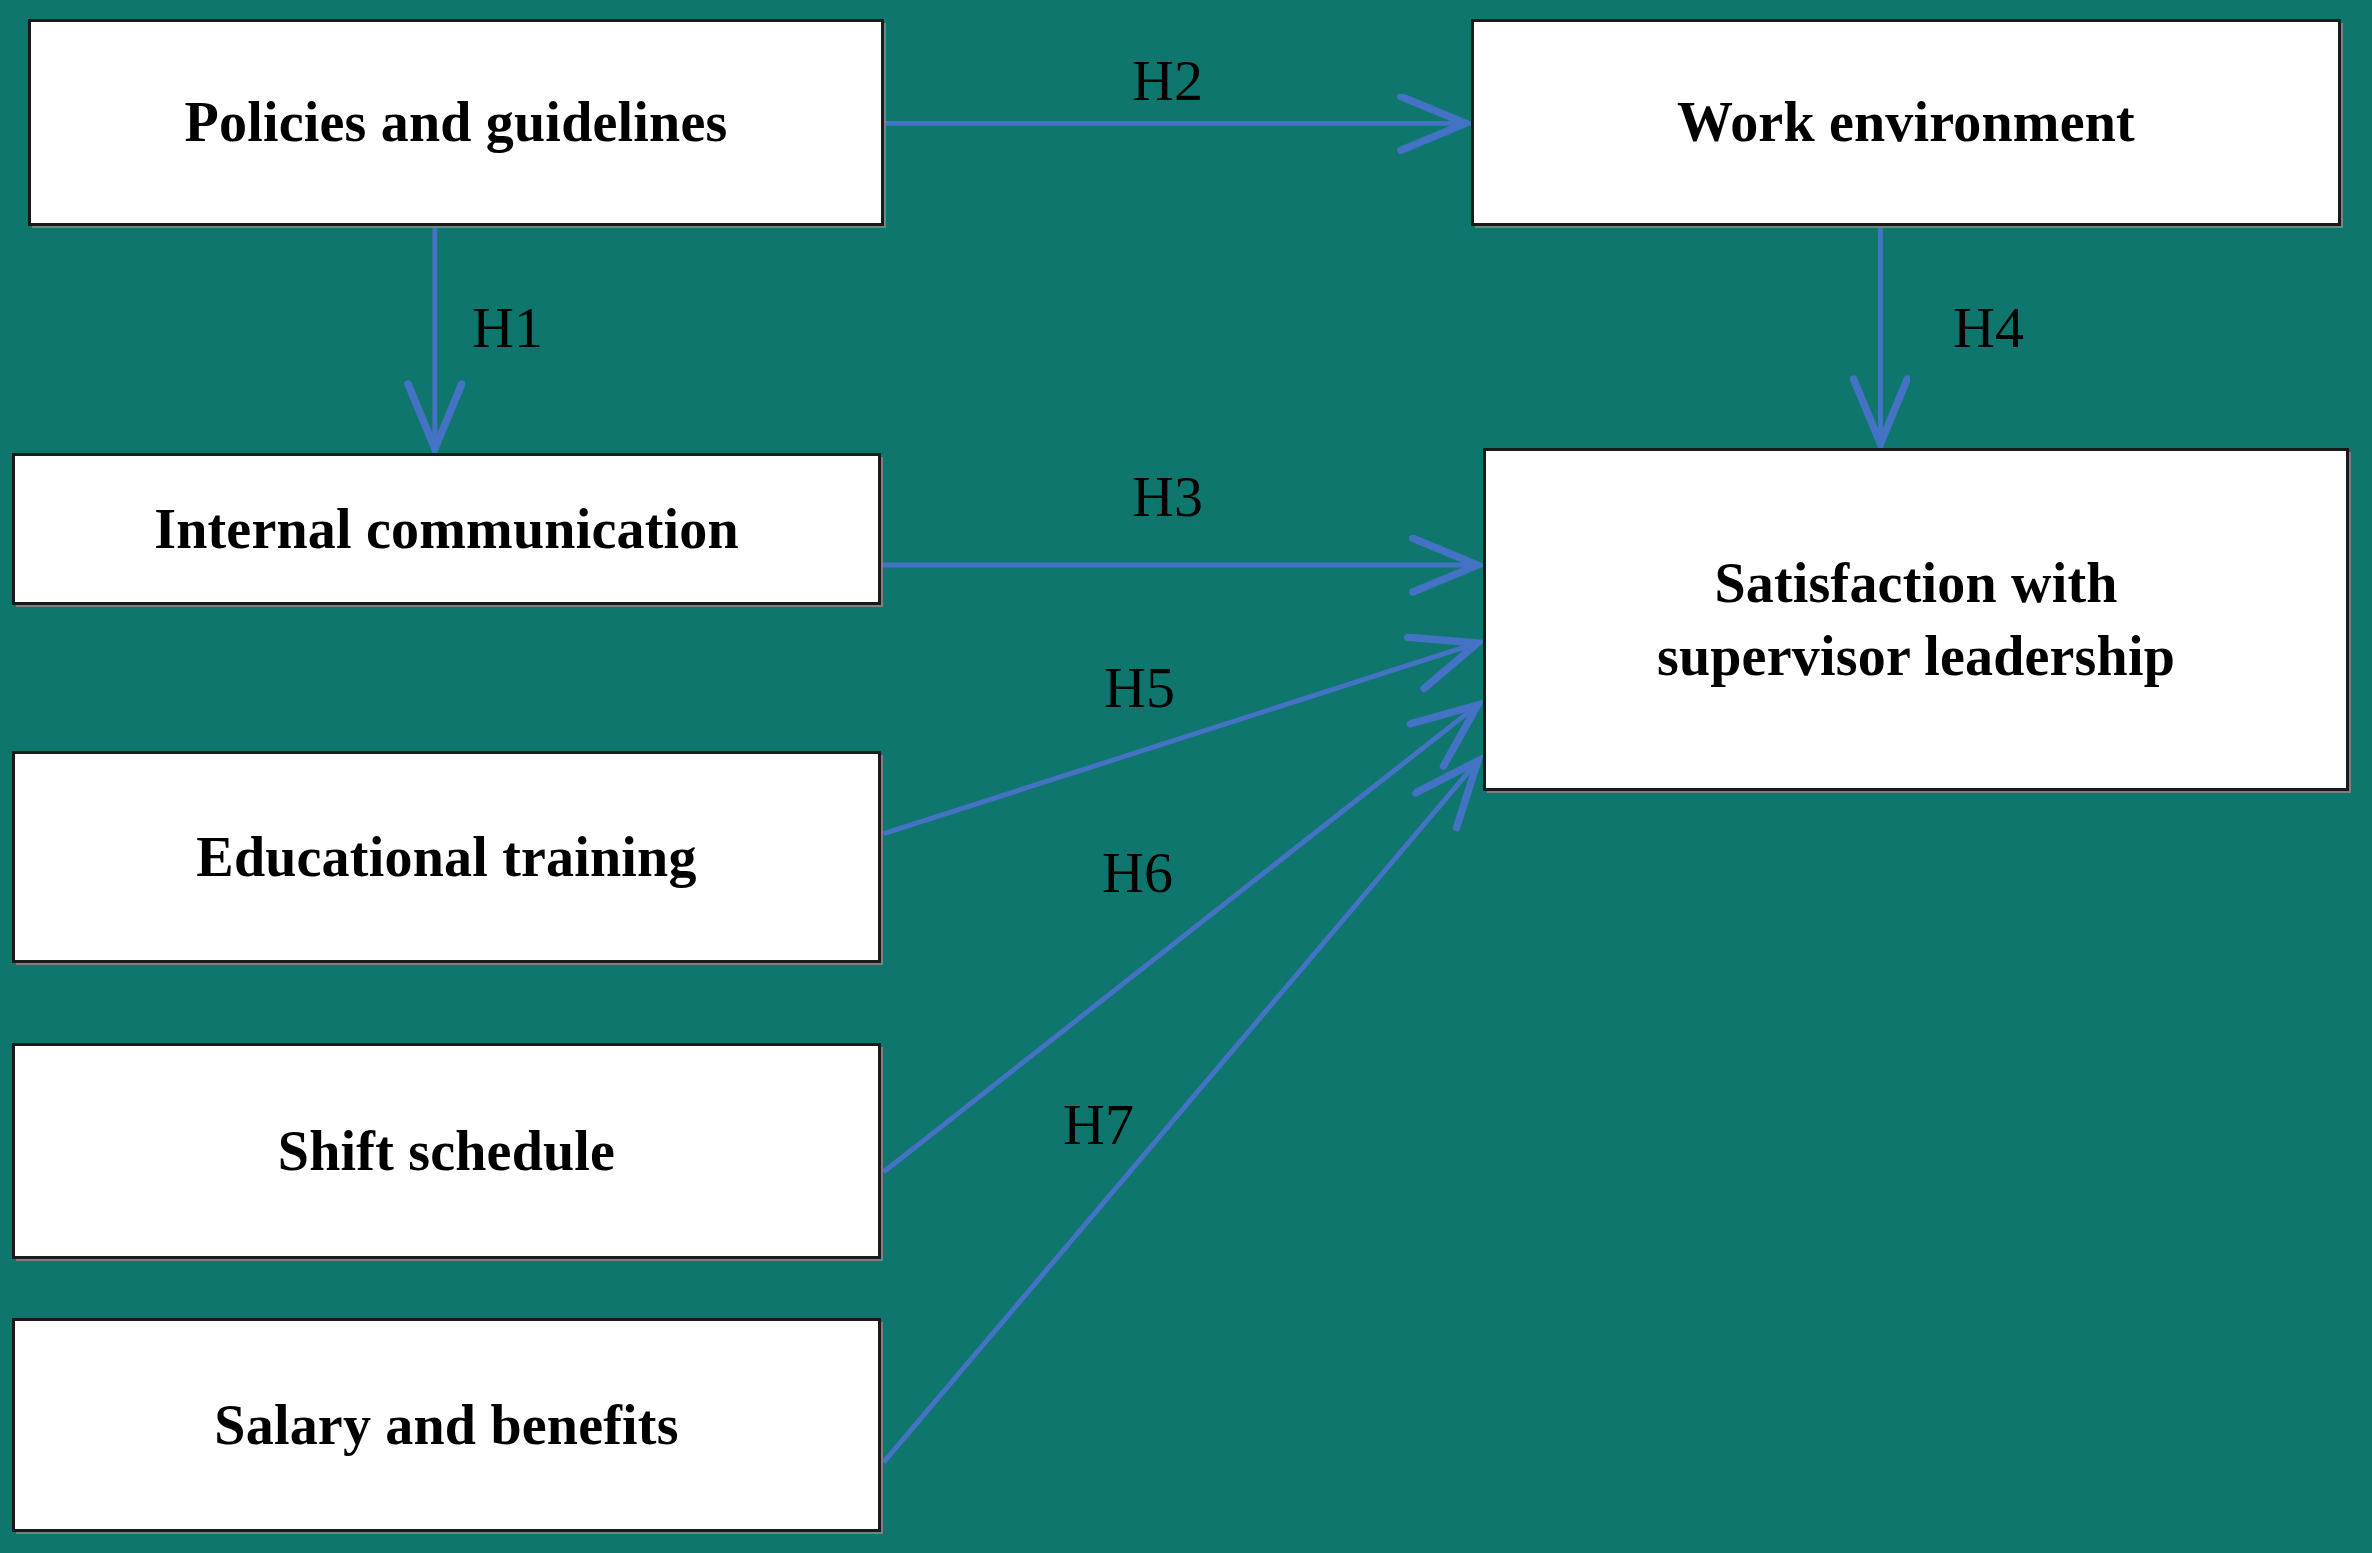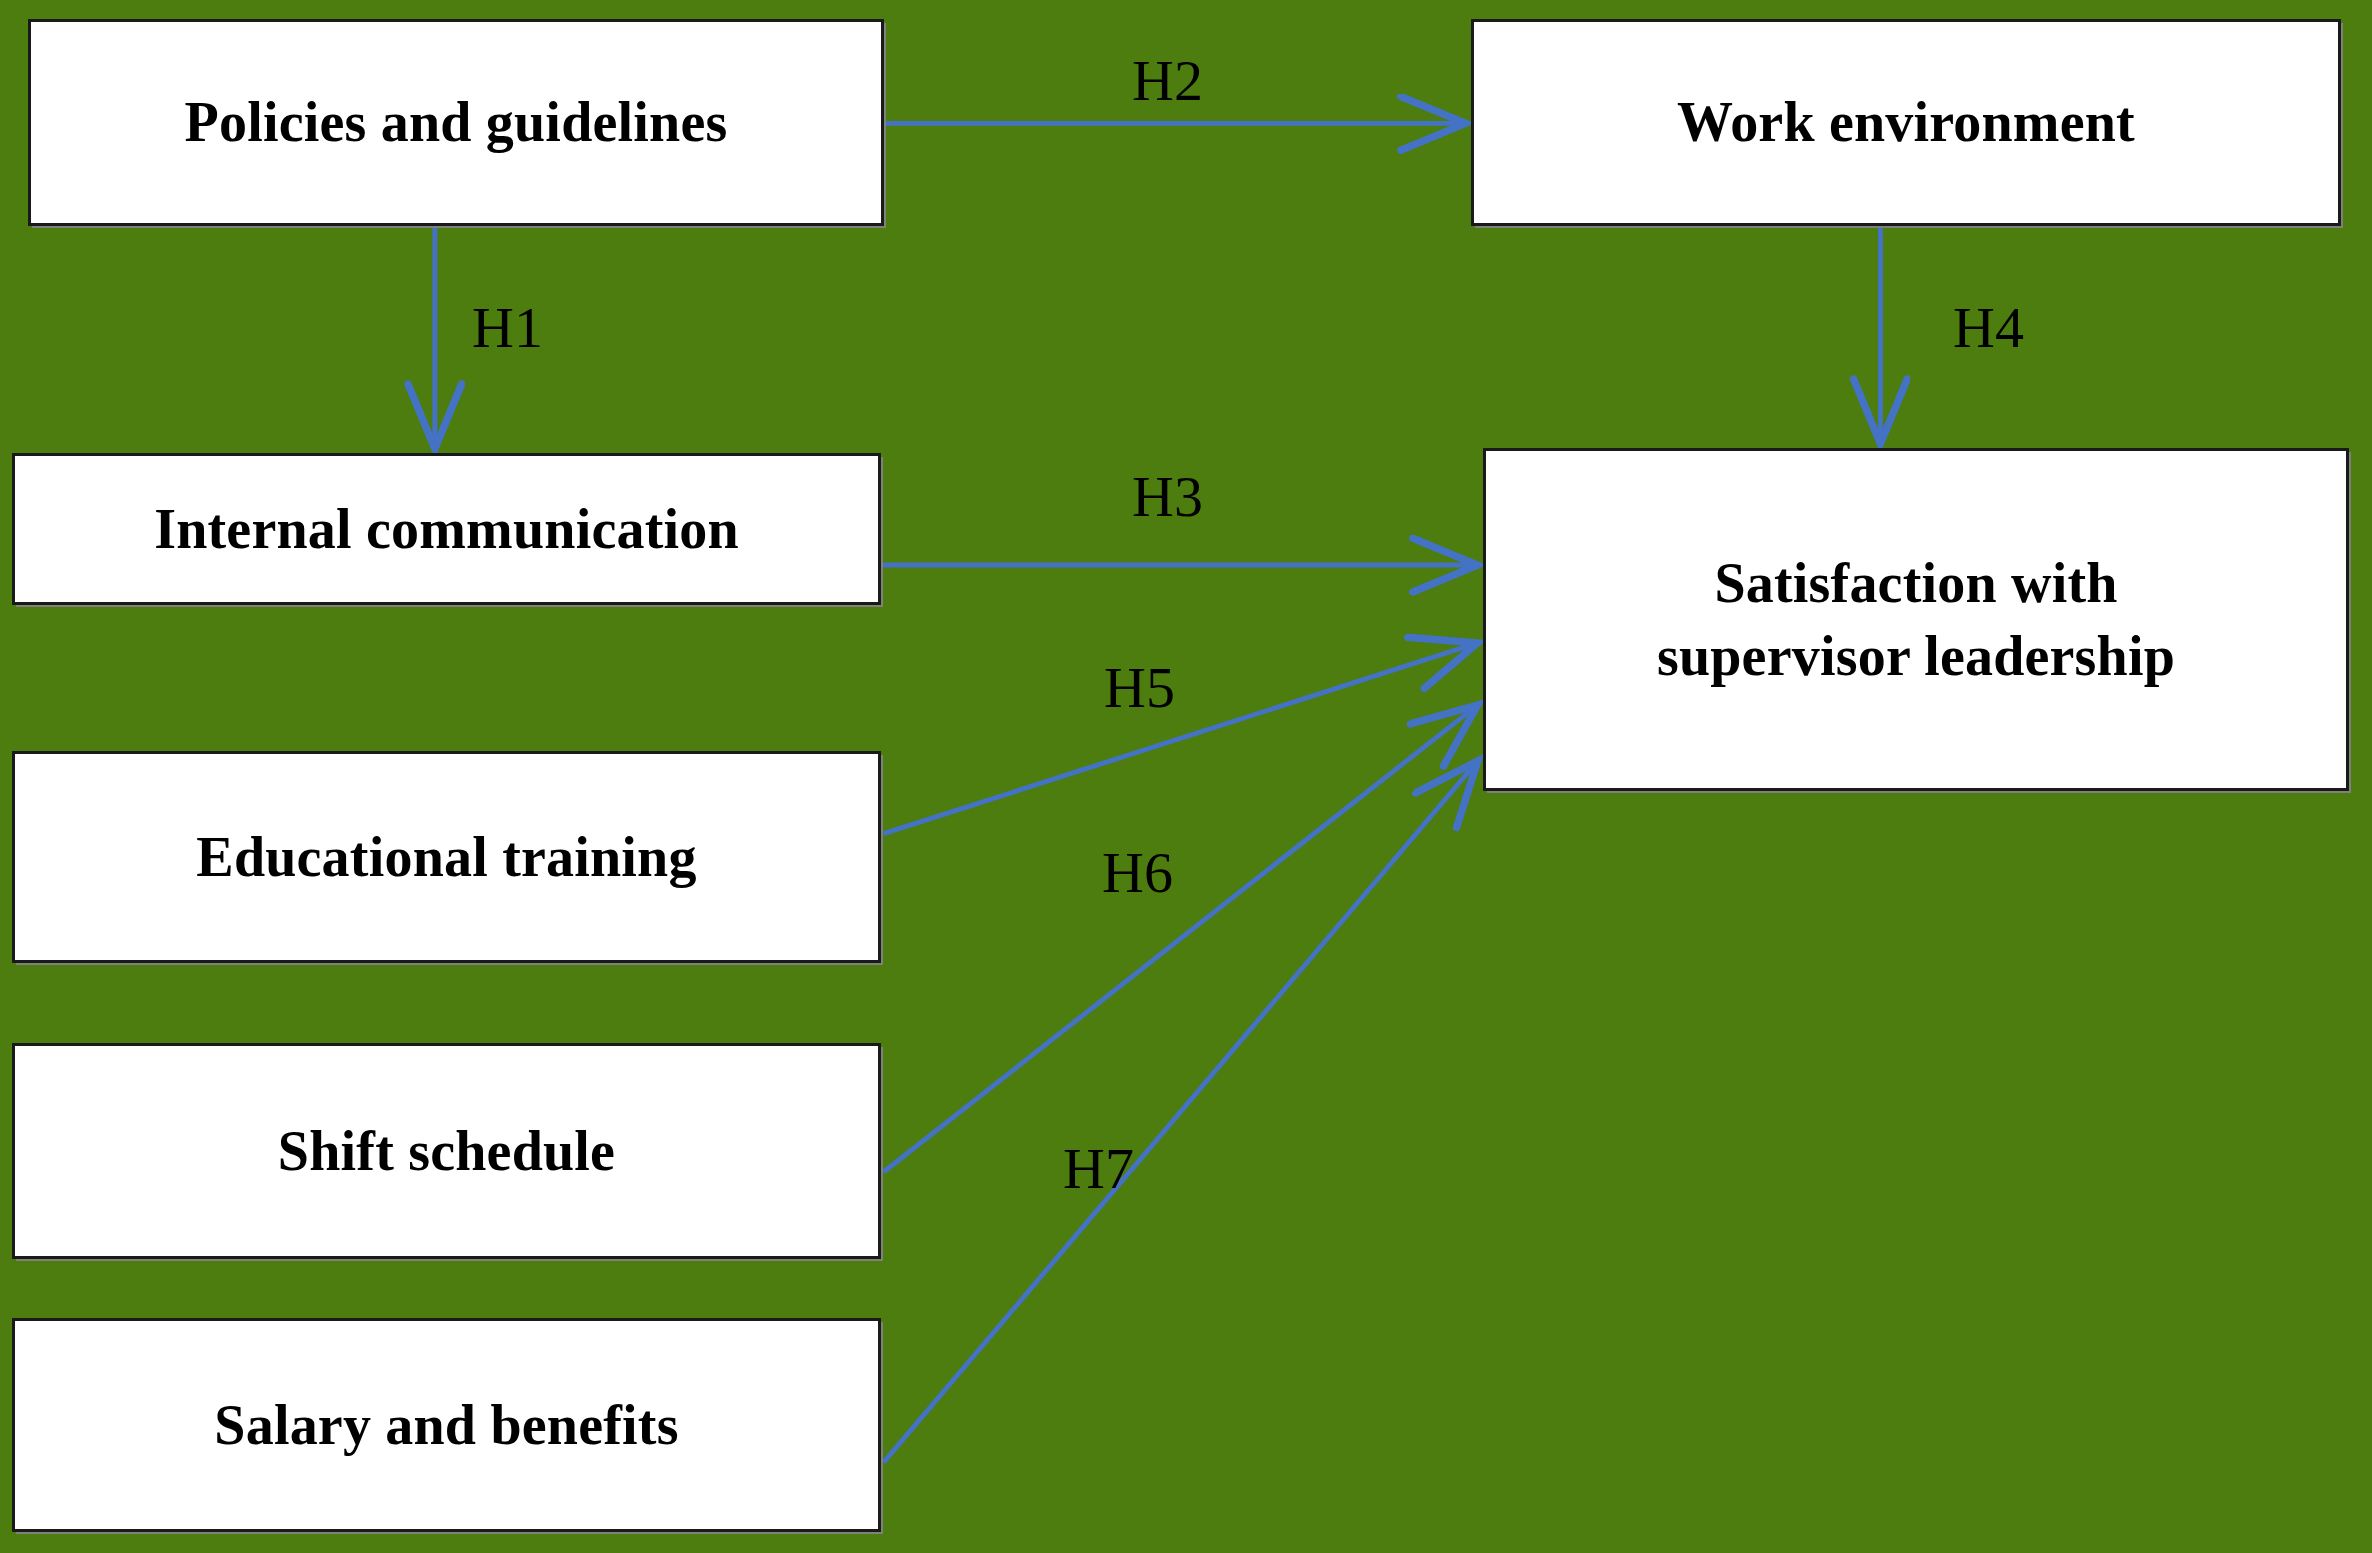--- a/index.html
+++ b/index.html
@@ -5,21 +5,21 @@
 <style>
   html, body {
     margin: 0;
     padding: 0;
     background: #ffffff;
   }
   #canvas {
     position: relative;
     width: 2372px;
     height: 1553px;
-    background: #4d7c0f;
+    background: #0f766e;
     overflow: hidden;
     font-family: "Liberation Serif", "DejaVu Serif", serif;
   }
   .node {
     position: absolute;
     box-sizing: border-box;
     background: #ffffff;
     border: 3px solid #1a1a1a;
     box-shadow: 3px 3px 0 -1px rgba(130,130,130,0.95);
     display: flex;
@@ -61,21 +61,21 @@
     font-size: 58px;
     line-height: 1;
     white-space: nowrap;
   }
   #label-h1 { left: 472px;  top: 299px; text-align: right; }
   #label-h2 { left: 1132px; top: 52px;  }
   #label-h3 { left: 1132px; top: 468px; }
   #label-h4 { left: 1953px; top: 299px; }
   #label-h5 { left: 1104px; top: 659px; }
   #label-h6 { left: 1102px; top: 844px; }
-  #label-h7 { left: 1063px; top: 1096px; margin-top: 44px;}
+  #label-h7 { left: 1063px; top: 1096px;}
 </style>
 </head>
 <body>
 
 <div id="canvas">
 
   <svg id="edge-layer" viewBox="0 0 2384 1561" width="2372" height="1553" xmlns="http://www.w3.org/2000/svg">
     <defs>
       <marker id="arrowOpen" markerWidth="16" markerHeight="16" refX="14.2" refY="6" orient="auto" markerUnits="strokeWidth">
         <path d="M 1,0.6 L 14,6 L 1,11.4" fill="none" stroke="#4472C4" stroke-width="1.5" stroke-linecap="round" stroke-linejoin="miter"></path>

